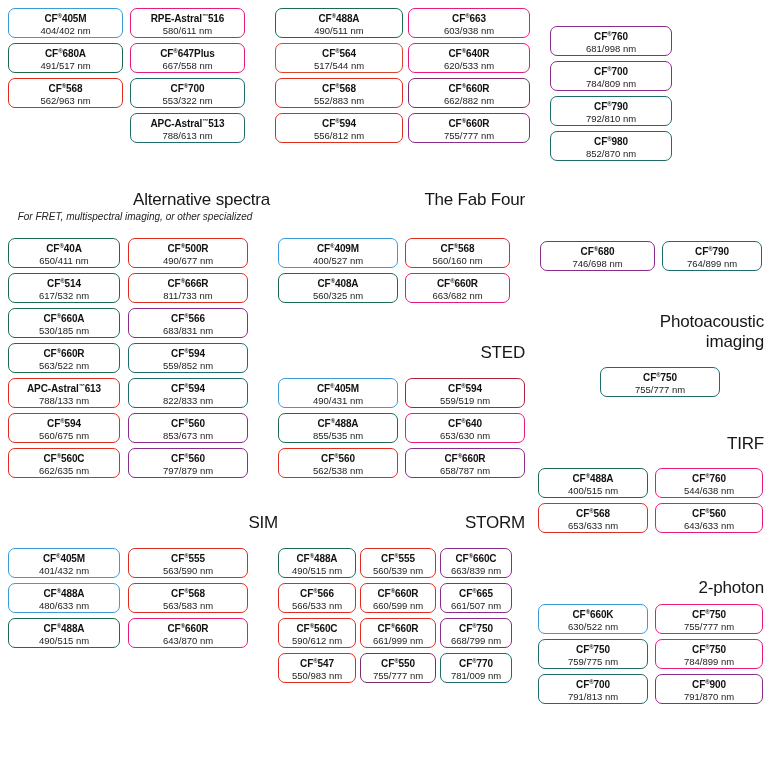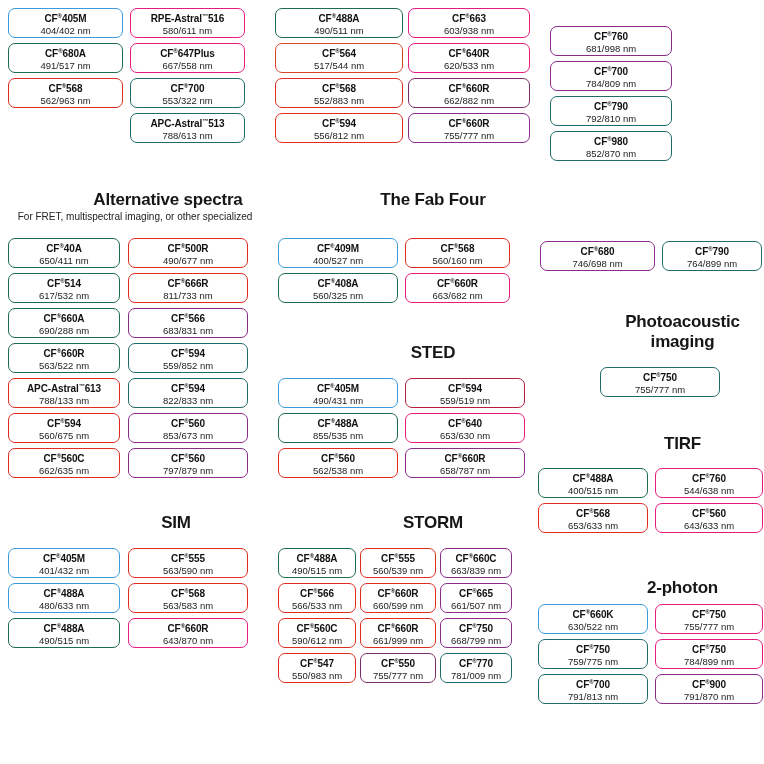--- a/index.html
+++ b/index.html
@@ -63,34 +63,34 @@
   .c-purple  { border-color: #8a2a8a; }
   .c-teal    { border-color: #1f6b6b; }
   .c-orange  { border-color: #d8452a; }
   .c-plum    { border-color: #7b2d6b; }
   .c-crimson { border-color: #b51f3c; }
 
   
   .sec-title {
     position: absolute;
     font-size: 17px;
-    font-weight: bold;
+    font-weight: normal;
     color: #161616;
-    text-align: center;
+    text-align: right;
     white-space: nowrap;
     letter-spacing: -0.2px;
-    padding-left: 33px;
   }
   .sec-sub {
     position: absolute;
     font-size: 10px;
     font-weight: normal;
     color: #222;
     text-align: center;
     white-space: nowrap;
+    font-style: italic;
   }
   .sec-title.two-line { white-space: normal; line-height: 1.15; }
 </style>
 </head>
 <body>
 
 <div class="canvas">
     <div class="chip c-blue" style="left: 8px; top: 8px; width: 115px; height: 30px;">
       <span class="nm-name">CF<span class="sup">®</span>405M</span>
       <span class="nm-spec">404/402 nm</span>
@@ -172,21 +172,21 @@
     <div class="chip c-green" style="left: 8px; top: 238px; width: 112px; height: 30px;">
       <span class="nm-name">CF<span class="sup">®</span>40A</span>
       <span class="nm-spec">650/411 nm</span>
     </div>
     <div class="chip c-green" style="left: 8px; top: 273px; width: 112px; height: 30px;">
       <span class="nm-name">CF<span class="sup">®</span>514</span>
       <span class="nm-spec">617/532 nm</span>
     </div>
     <div class="chip c-green" style="left: 8px; top: 308px; width: 112px; height: 30px;">
       <span class="nm-name">CF<span class="sup">®</span>660A</span>
-      <span class="nm-spec">690/288 nm</span>
+      <span class="nm-spec">530/185 nm</span>
     </div>
     <div class="chip c-green" style="left: 8px; top: 343px; width: 112px; height: 30px;">
       <span class="nm-name">CF<span class="sup">®</span>660R</span>
       <span class="nm-spec">563/522 nm</span>
     </div>
     <div class="chip c-red" style="left: 8px; top: 378px; width: 112px; height: 30px;">
       <span class="nm-name">APC-Astral<span class="sup">™</span>613</span>
       <span class="nm-spec">788/133 nm</span>
     </div>
     <div class="chip c-red" style="left: 8px; top: 413px; width: 112px; height: 30px;">

